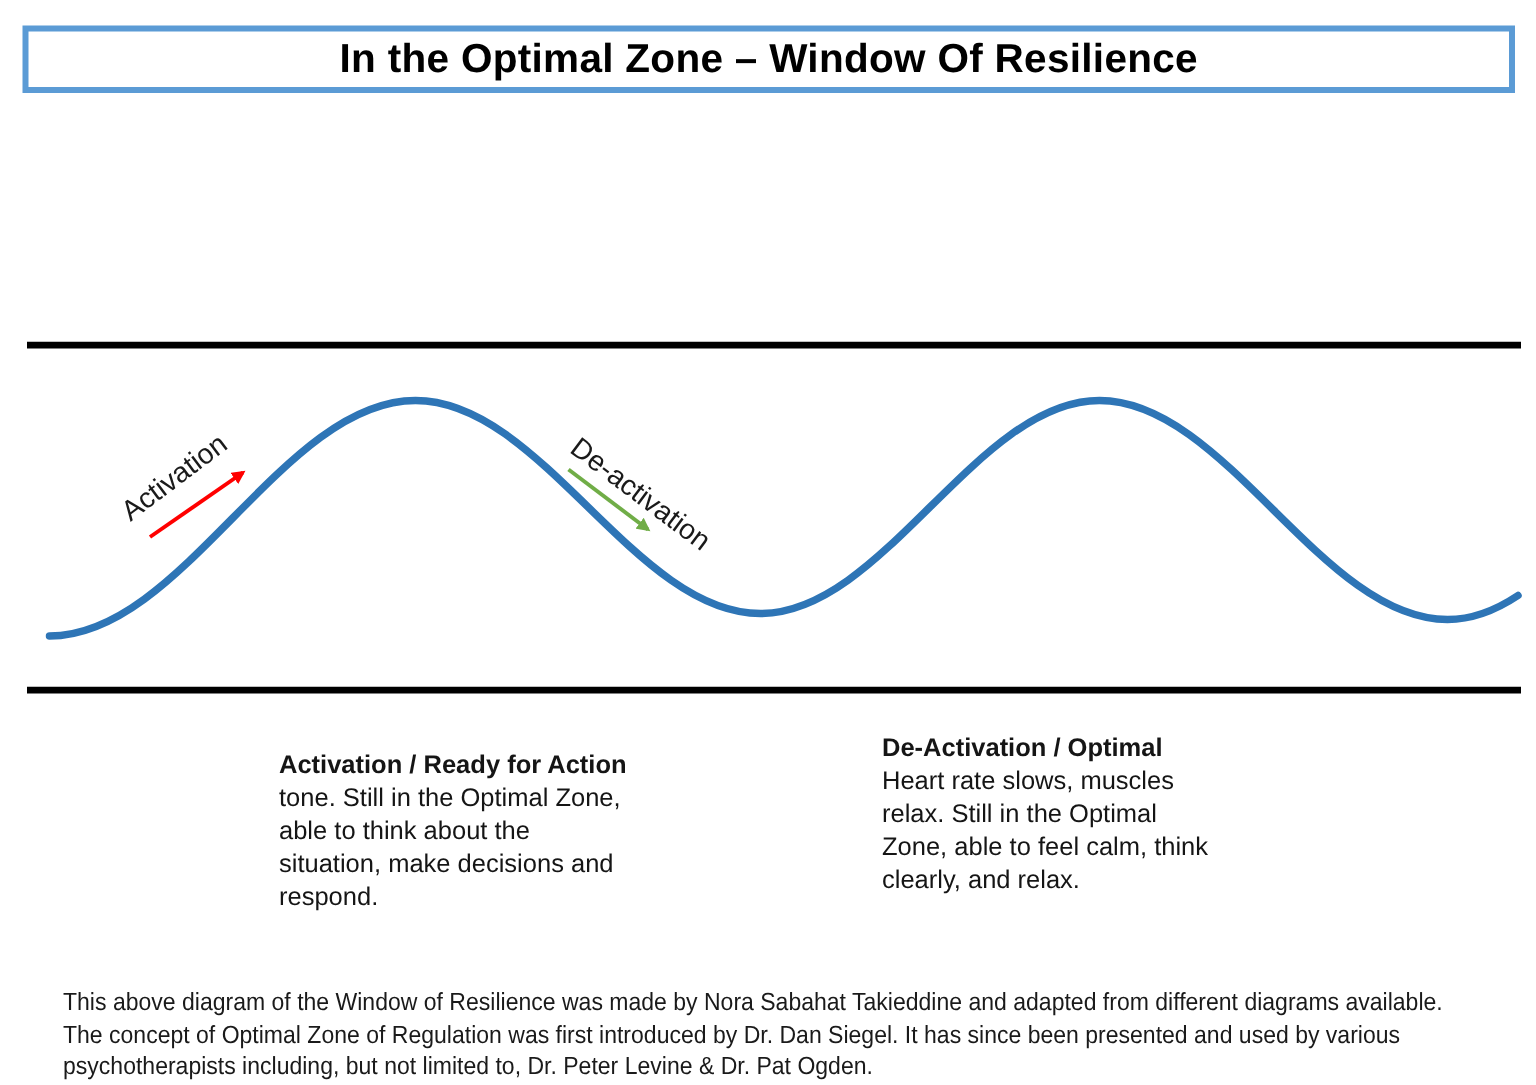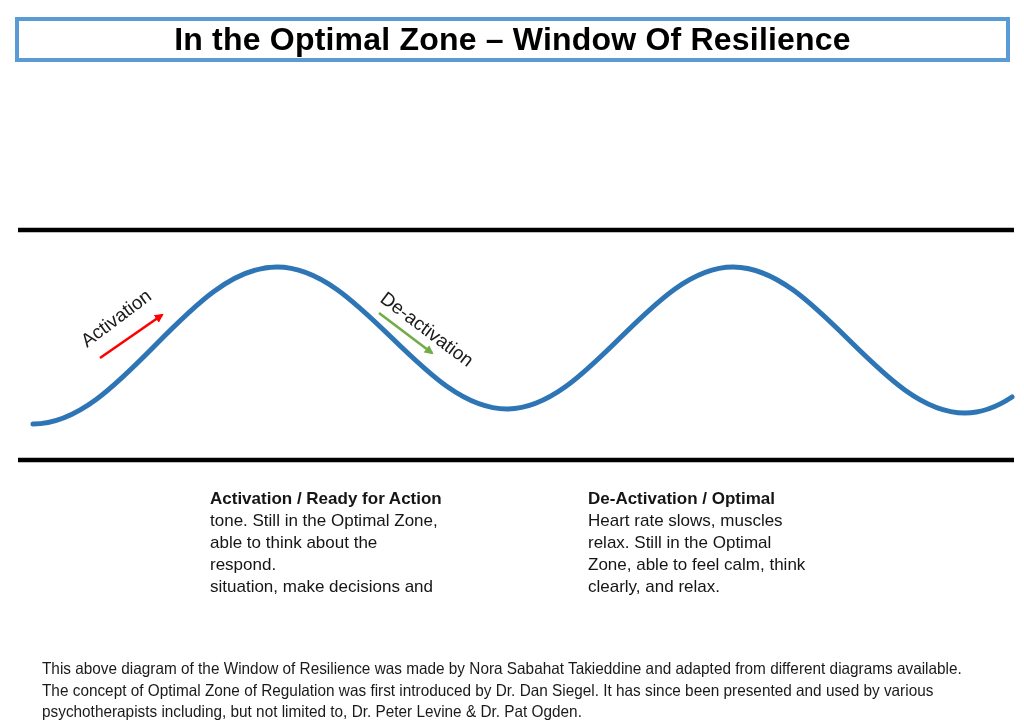--- a/index.html
+++ b/index.html
@@ -12,36 +12,36 @@
   }
   .title-box{
     position:absolute;
     left:15px;top:17px;
     width:987px;height:37px;
     border:4px solid #5B9BD5;
     display:flex;align-items:center;justify-content:center;
     background:#ffffff;
   }
   .title-text{
-    font-size:32px;
+    font-size:27px;
     font-weight:bold;
     color:#000000;
     letter-spacing:0.2px;
     white-space:nowrap;
   }
   .diagram-svg{
     position:absolute;left:0;top:0;width:1024px;height:723px;
   }
   .desc{
     position:absolute;
     font-size:17px;
     line-height:22px;
     color:#151515;
   }
-  .desc-left{left:186px;top:488px;width:280px;margin-left:24px;}
+  .desc-left{left:186px;top:499px;width:280px;}
   .desc-right{left:588px;top:488px;width:280px;}
   .desc-heading{font-weight:bold;}
   .footer{
     position:absolute;
     left:42px;top:658px;
     color:#1a1a1a;
   }
   .footer-line{
     font-size:16.5px;
     line-height:21.5px;
@@ -83,22 +83,22 @@
     <text transform="translate(87,348) rotate(-37)" font-size="19" fill="#1a1a1a">Activation</text>
 
     <line x1="379" y1="313" x2="432" y2="353" stroke-width="2.6" marker-end="url(#arrow-green)" stroke="#70AD47"></line>
     <text transform="translate(379,301) rotate(37)" font-size="19" fill="#1a1a1a">De-activation</text>
   </svg>
 
   <div class="desc desc-left">
     <div class="desc-heading">Activation / Ready for Action</div>
     <div>tone. Still in the Optimal Zone,</div>
     <div>able to think about the</div>
+    <div>situation, make decisions and</div>
     <div>respond.</div>
-    <div>situation, make decisions and</div>
   </div>
 
   <div class="desc desc-right">
     <div class="desc-heading">De-Activation / Optimal</div>
     <div>Heart rate slows, muscles</div>
     <div>relax. Still in the Optimal</div>
     <div>Zone, able to feel calm, think</div>
     <div>clearly, and relax.</div>
   </div>
 

